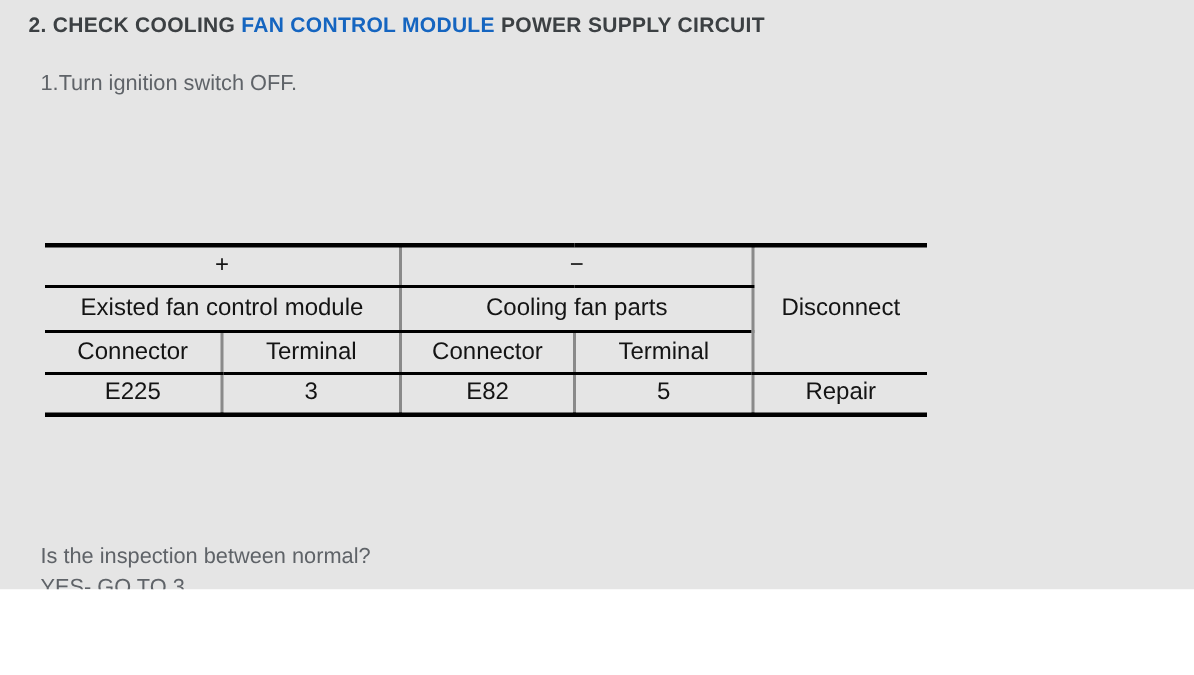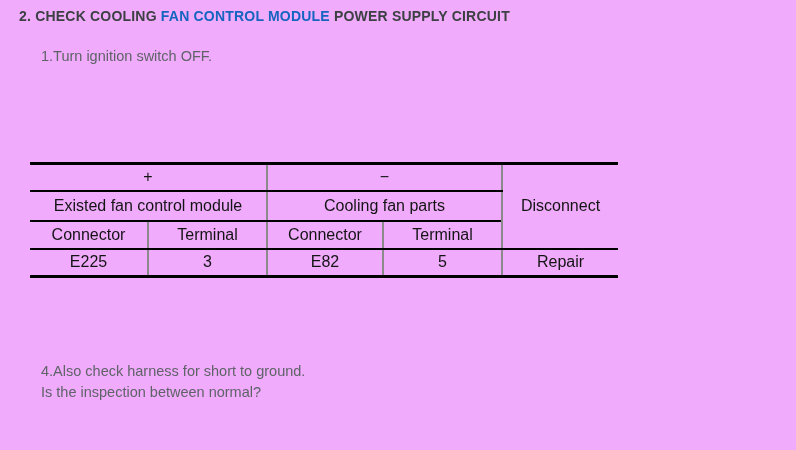--- a/index.html
+++ b/index.html
@@ -1,27 +1,27 @@
 <!DOCTYPE html>
 <html><head>
 <meta charset="utf-8">
 <style>
   html, body { margin:0; padding:0; background:#ffffff; }
   .page {
-    position:relative; width:796px; height:450px; background:#f0abfc;
+    position:relative; width:796px; height:393px; background:#e5e5e5;
     font-family:"Liberation Sans", sans-serif; overflow:hidden;
   }
   .title {
     position:absolute; left:19px; top:8px; margin:0;
     font-size:14px; font-weight:bold; color:#3c4043; letter-spacing:0.2px;
     white-space:nowrap;
   }
   .title .hl { color:#1565c0; }
   .steps {
-    position:absolute; left:41px;
+    position:absolute; left:27px;
     font-size:14.5px; color:#5f6368; line-height:20.5px;
   }
   .steps .line { white-space:nowrap; }
   .steps-top { top:46px; }
   .steps-bottom { top:361px; }
   table.ctable {
     position:absolute; left:30px; top:162px;
     border-collapse:collapse; table-layout:fixed;
     border-top:3px solid #000; border-bottom:3px solid #000;
     color:#141414; font-size:16px; text-align:center;
@@ -74,17 +74,17 @@
         <td class="c0">E225</td>
         <td>3</td>
         <td>E82</td>
         <td>5</td>
         <td>Repair</td>
       </tr>
     </tbody>
   </table>
 
   <div class="steps steps-bottom">
-    <div class="line">4.Also check harness for short to ground.</div>
     <div class="line">Is the inspection between normal?</div>
+    <div class="line">YES- GO TO 3.</div>
   </div>
 
 </div>
 
 </body></html>

